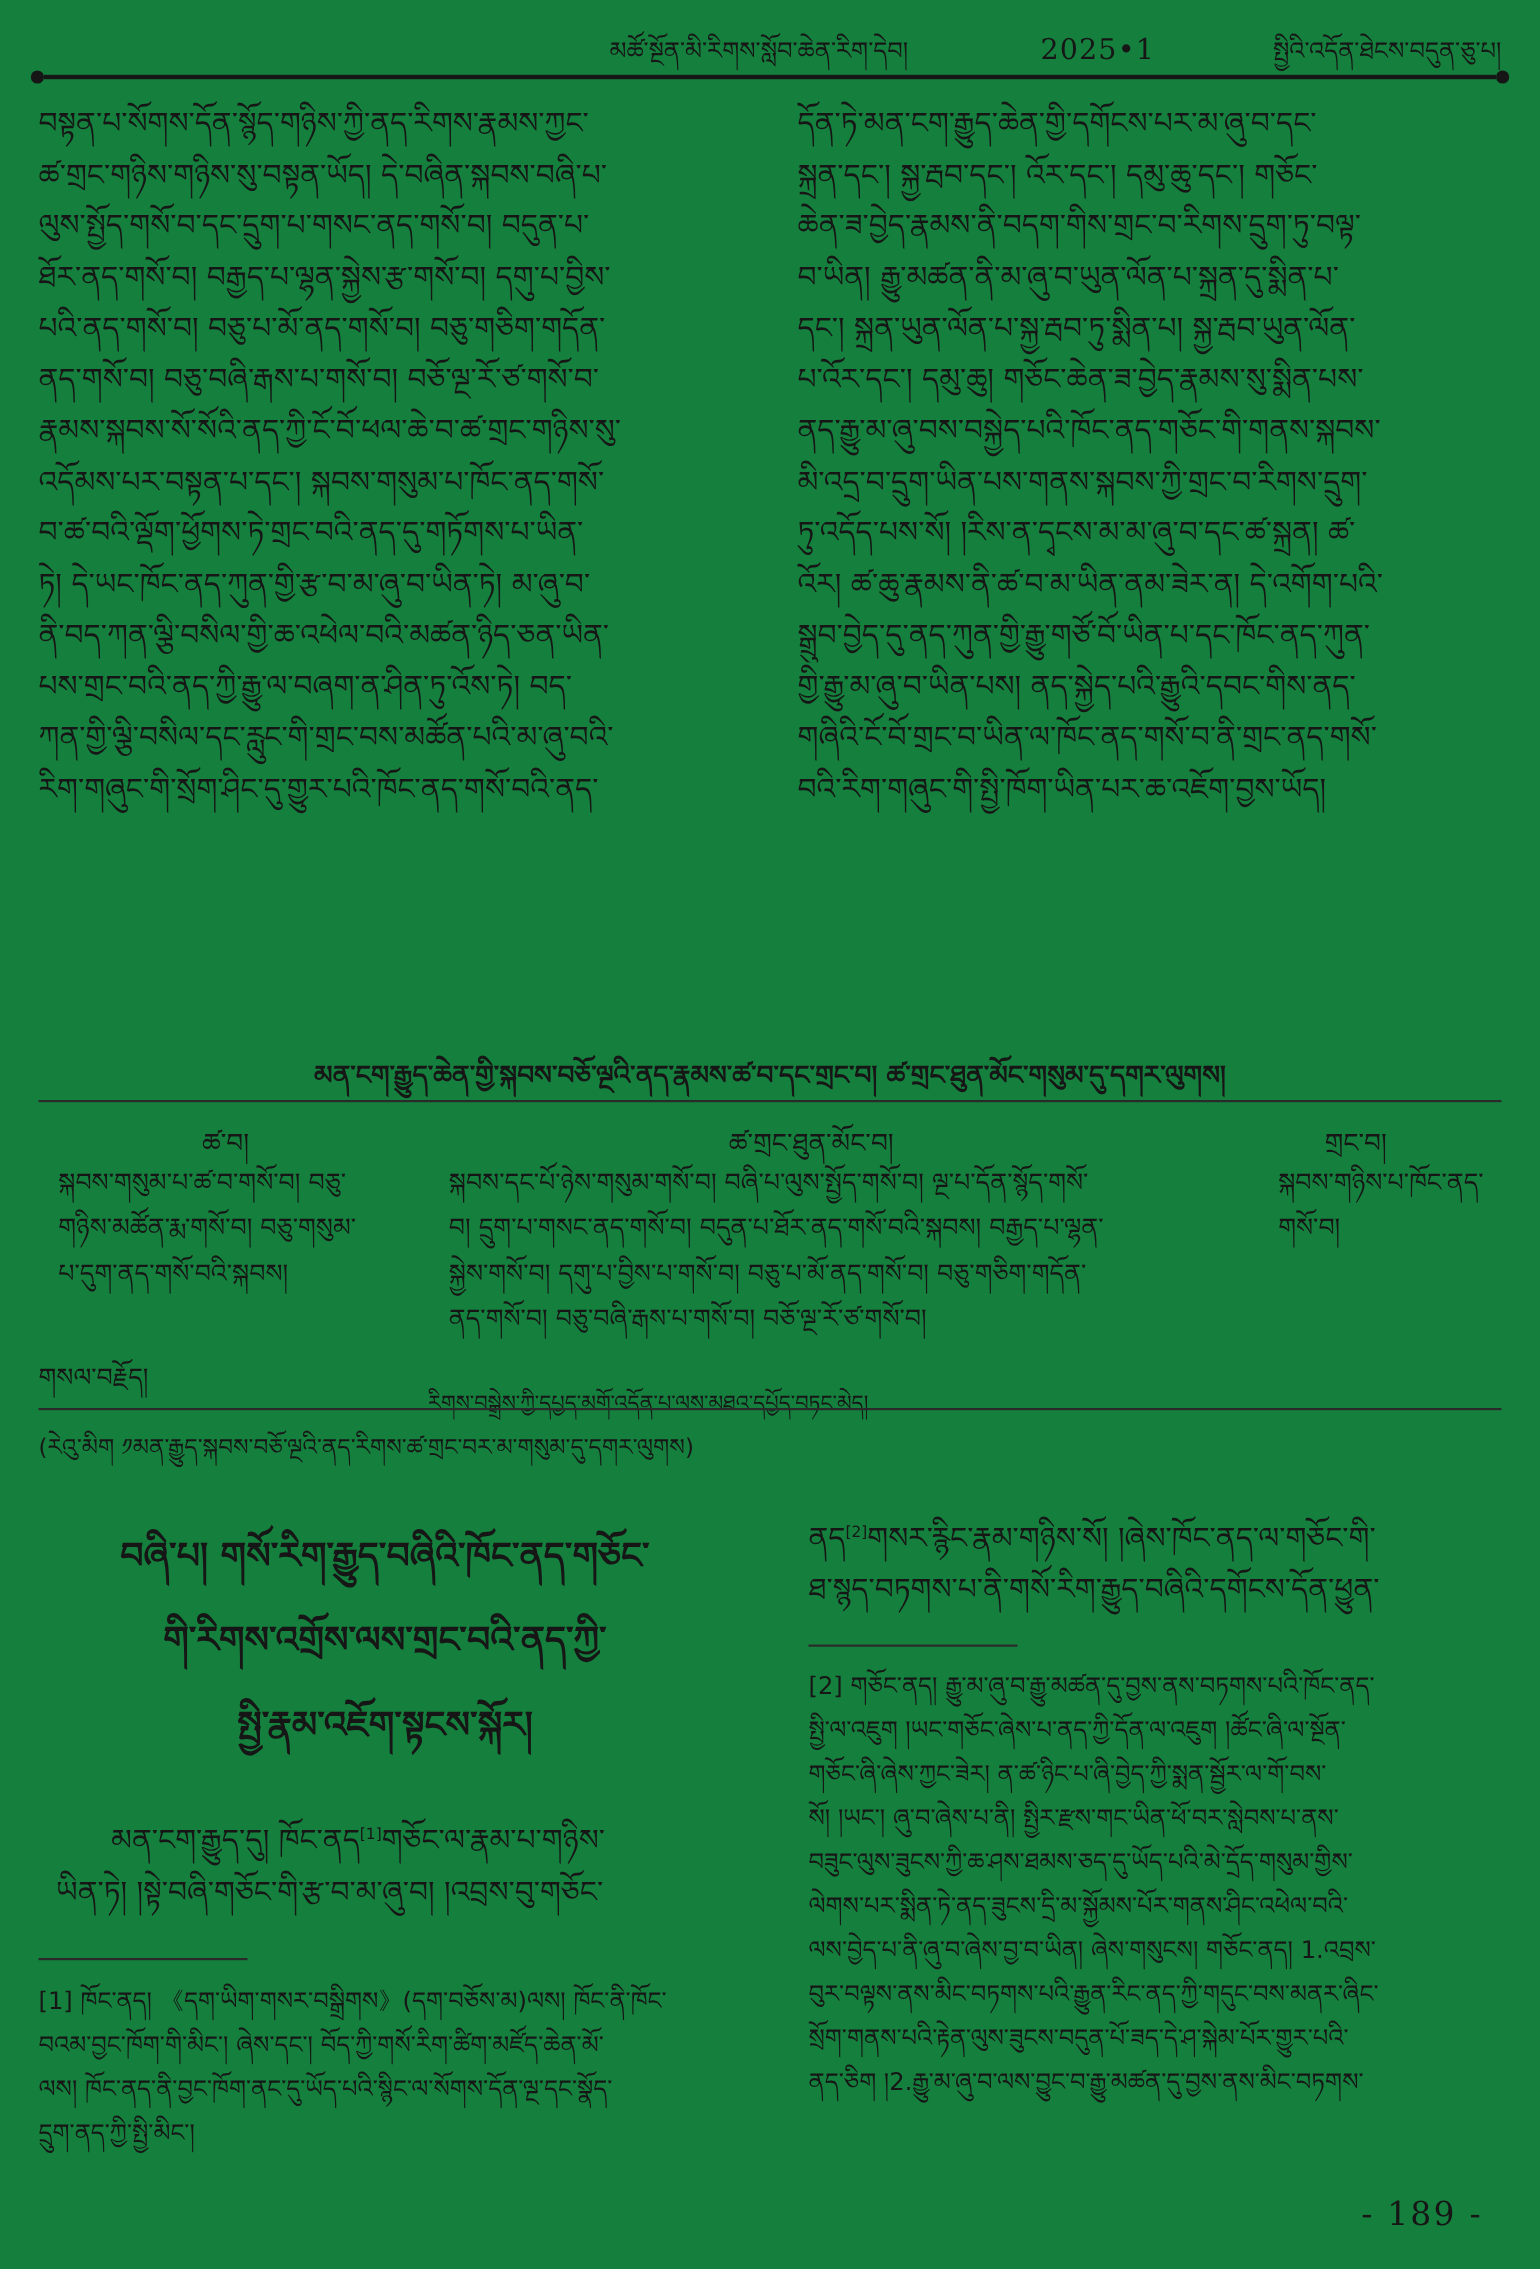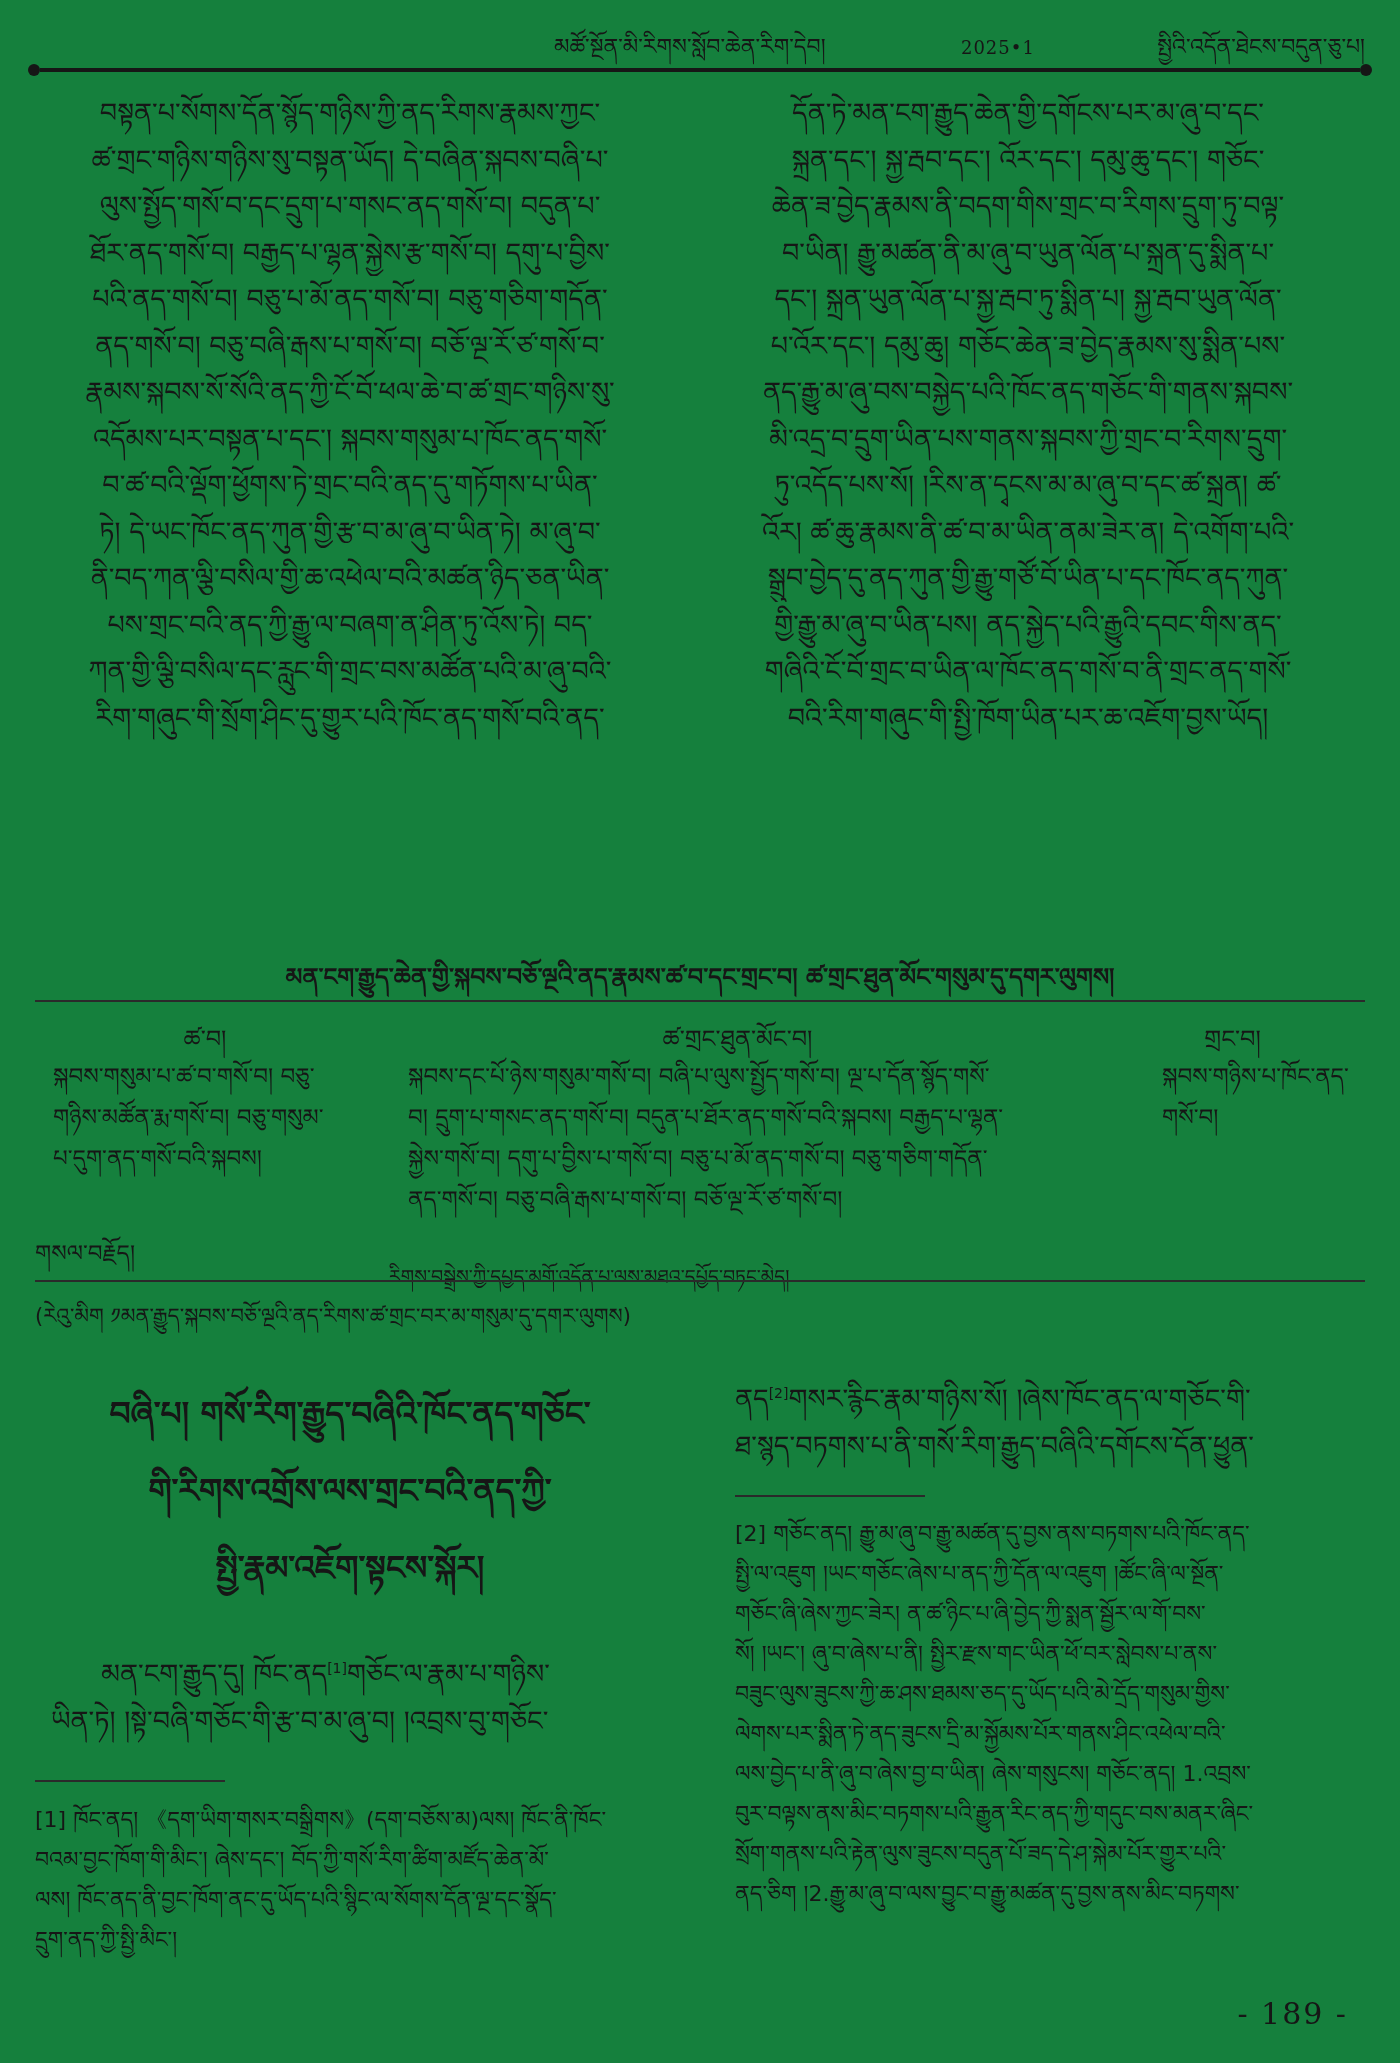--- a/index.html
+++ b/index.html
@@ -7,29 +7,29 @@
   .page {
     position:relative; width:1400px; height:2063px; background:#15803d;
     color:#161616; font-family:"DejaVu Sans", sans-serif; overflow:hidden;
   }
   .serif { font-family:"DejaVu Serif", serif; }
 
   
   .header { position:absolute; top:22px; left:554px; right:35px;
     display:flex; justify-content:space-between; align-items:baseline; }
   .header .tib-h { font-size:22px; white-space:nowrap; }
-  .header .year { font-size:18px; letter-spacing:1px;margin-left:13px; }
+  .header .year { font-size:26px; letter-spacing:1px;margin-left:13px; }
   .header-rule { position:absolute; top:64px; left:28px; right:28px;
     display:flex; align-items:center; }
   .header-rule .dot { width:12px; height:12px; border-radius:50%; background:#161616; }
   .header-rule .line { flex:1; height:4px; background:#161616; }
 
   
   .body-cols { position:absolute; top:90px; left:35px; width:1330px;
-    display:flex; gap:48px;text-align:center; }
+    display:flex; gap:60px; }
   .col { width:630px; overflow:hidden; }
   .col .tl { height:46.5px; line-height:46px; font-size:27px;
     white-space:nowrap; overflow:hidden; }
 
   
   .t-title { position:absolute; top:950px; left:35px; width:1330px;
     text-align:center; font-size:24px; font-weight:bold; white-space:nowrap; }
   .t-rule { position:absolute; left:35px; width:1330px; height:2px; background:#2a2a2a; }
   .t-rule.top { top:1000px; }
   .t-rule.bottom { top:1280px; }

